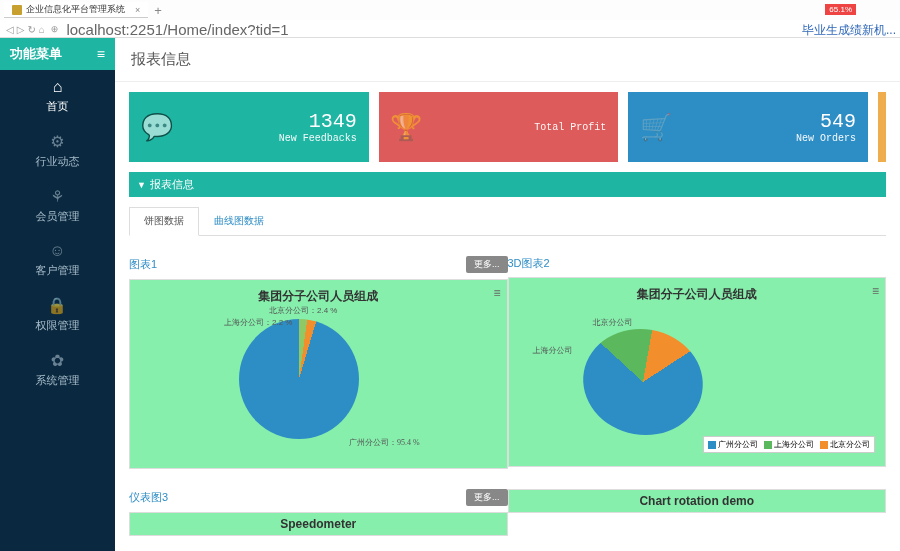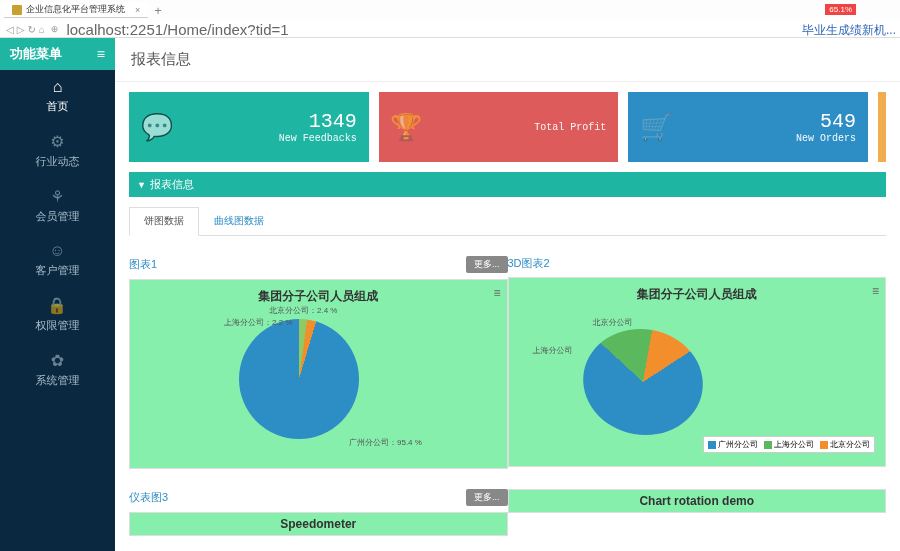--- a/index.html
+++ b/index.html
@@ -62,21 +62,21 @@
 .chart-box { border: 1px solid #ddd; height: 190px; position: relative; background: #86efac; padding: 4px; }
 .chart-box-title { text-align: center; font-size: 12px; font-weight: bold; color: #333; margin: 4px 0; }
 .chart-menu { position: absolute; right: 6px; top: 6px; font-size: 12px; color: #666; }
 
 
 .pie-container { position: relative; height: 150px; }
 .pie1 { width: 120px; height: 120px; border-radius: 50%; background: conic-gradient(#8fc966 0 2.2%, #f28e2b 2.2% 4.6%, #2d8dc5 4.6% 100%); position: absolute; left: 105px; top: 10px; }
 .pie1-labels { position: absolute; left: 90px; top: 0; font-size: 8px; color: #555; line-height: 1.5; }
 .pie1-labels .l1 { position: absolute; left: 45px; top: -4px; white-space: nowrap; }
 .pie1-labels .l2 { position: absolute; left: 0px; top: 8px; white-space: nowrap; }
-.pie1-labels .l3 { position: absolute; left: 125px; top: 128px; white-space: nowrap; }
+.pie1-labels .l3 { position: absolute; left: 125px; top: 128px; white-space: nowrap; font-family: Liberation Serif, serif; }
 
 .pie2 { width: 120px; height: 120px; border-radius: 50%; background: conic-gradient(#f28e2b 0 12%, #2d8dc5 12% 85%, #5cb85c 85% 100%); position: absolute; left: 70px; top: 15px; transform: rotate(10deg) scaleY(0.88); }
 .pie2-labels { position: absolute; font-size: 8px; color: #555; }
 .pie2-labels .l1 { position: absolute; left: 80px; top: 10px; white-space: nowrap; }
 .pie2-labels .l2 { position: absolute; left: 20px; top: 38px; white-space: nowrap; }
 .legend { position: absolute; bottom: 4px; right: 6px; border: 1px solid #ccc; padding: 2px 4px; font-size: 8px; display: flex; gap: 6px; background: #fff; }
 .legend-item { display: flex; align-items: center; gap: 2px; }
 .legend-sw { width: 8px; height: 8px; display: inline-block; }
 .sw-blue { background: #2d8dc5; }
 .sw-green { background: #5cb85c; }

